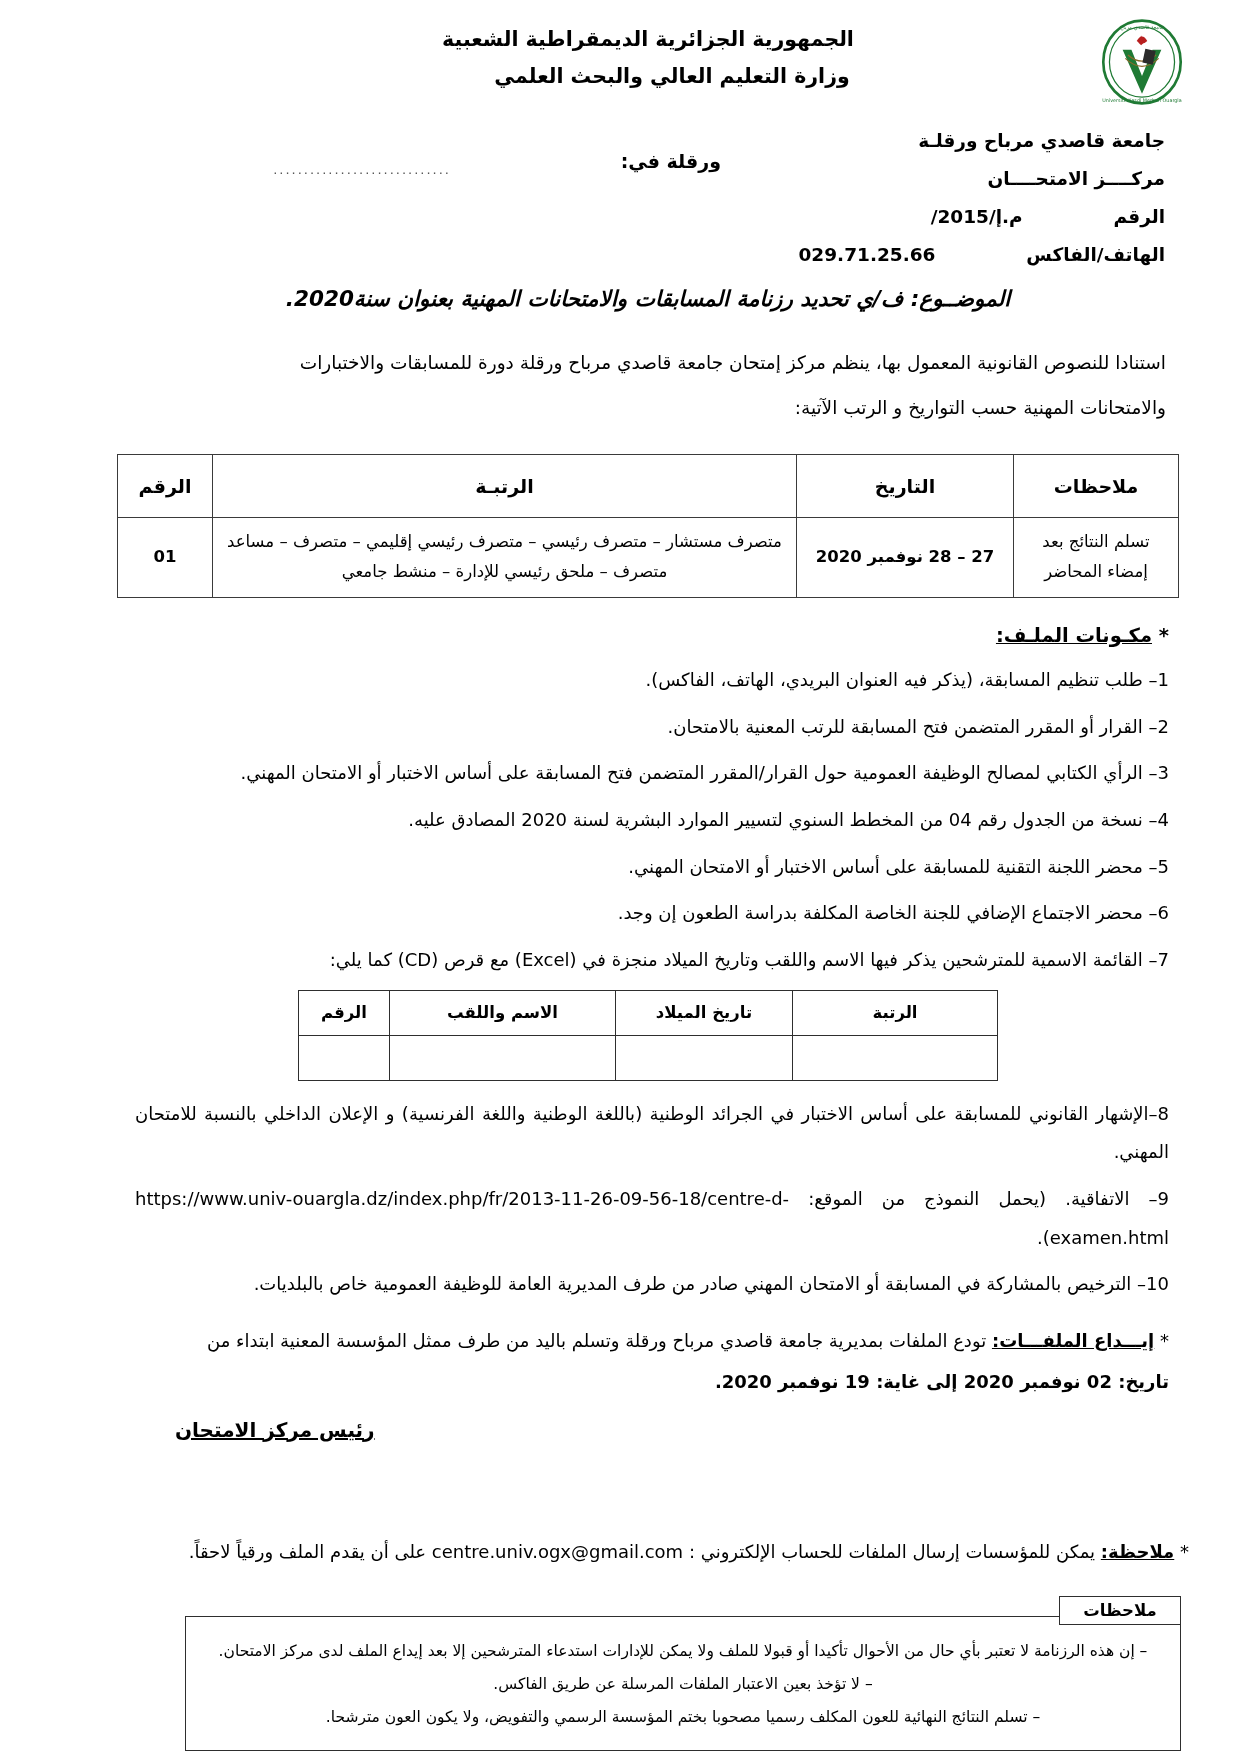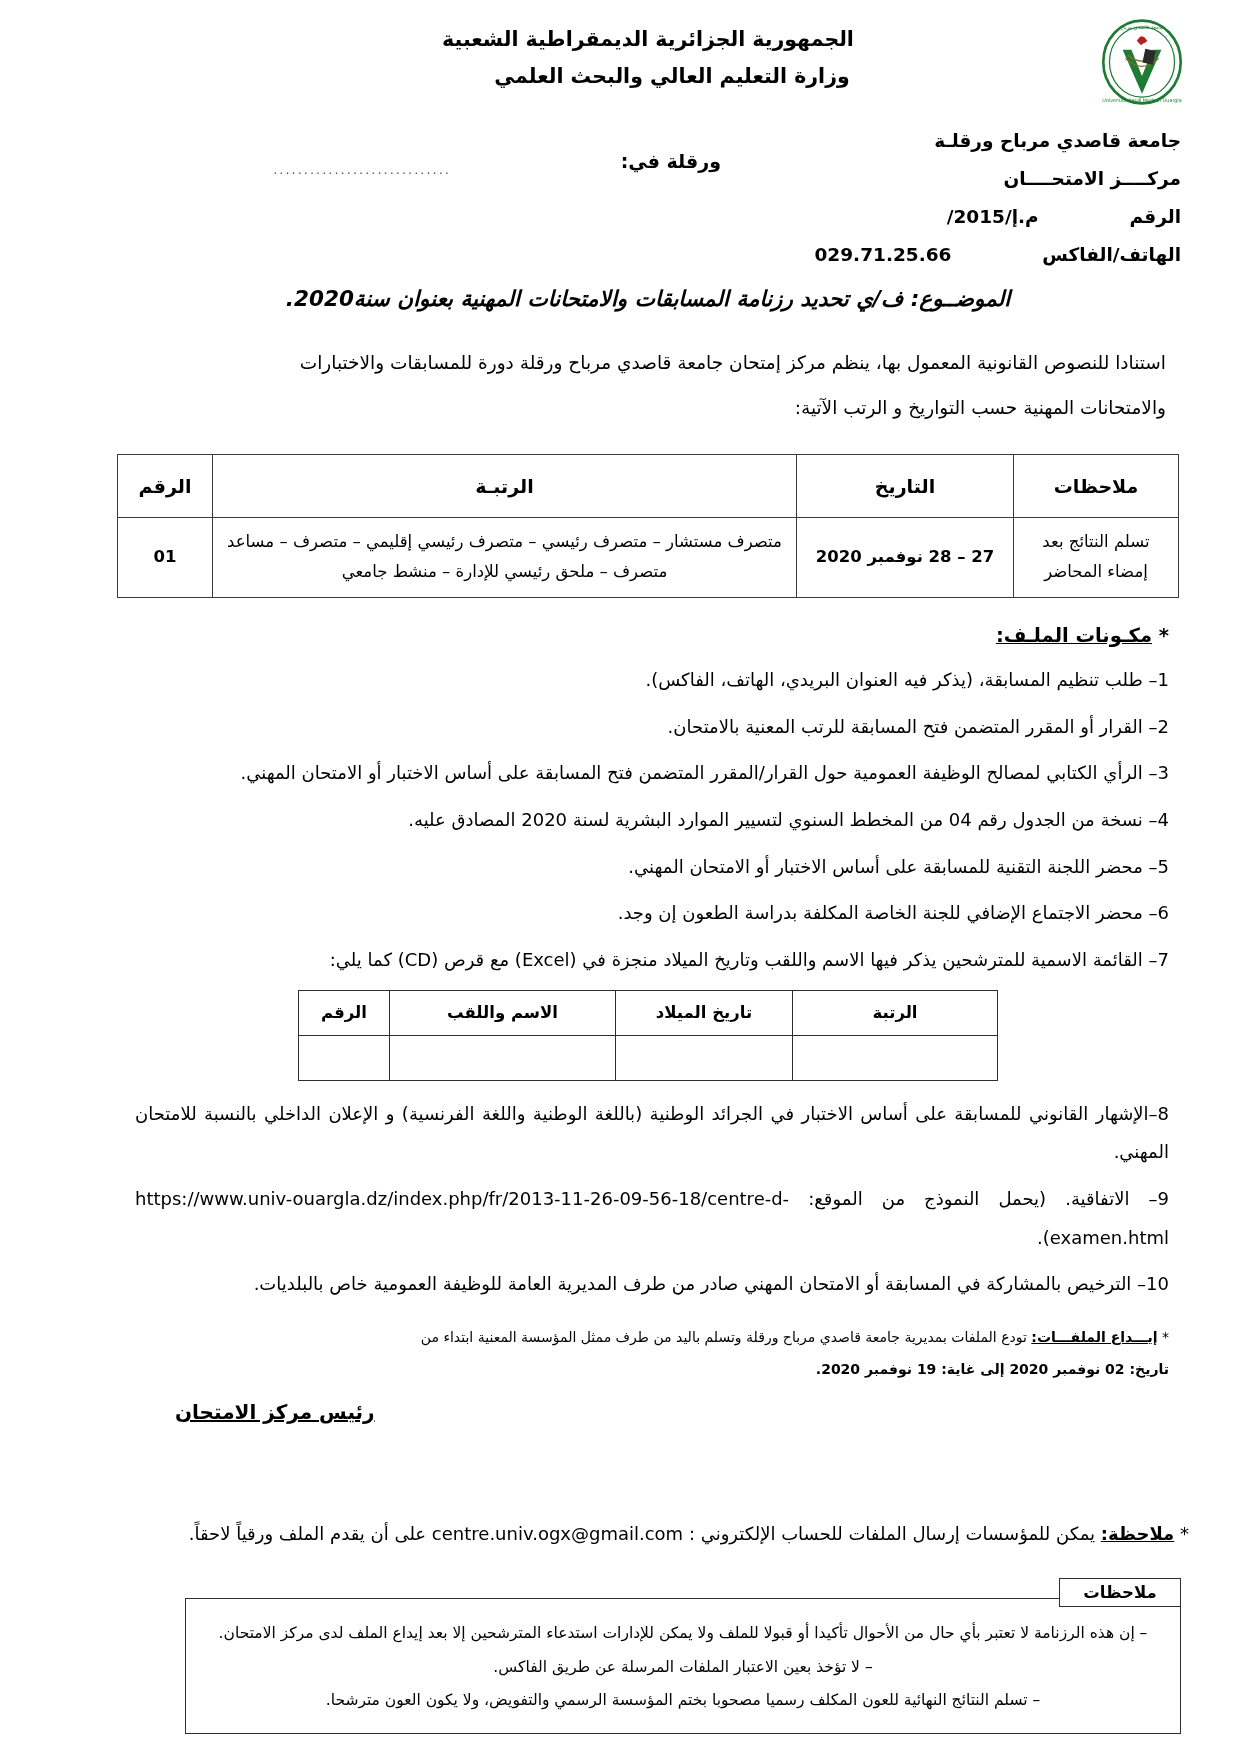--- a/index.html
+++ b/index.html
@@ -57,21 +57,21 @@
   }
 
   
   .info-block {
     position: relative;
     margin-top: 12px;
     height: 135px;
   }
   .info-right {
     position: absolute;
-    right: 60px;
+    right: 76px;
     top: 0;
     width: 420px;
     text-align: right;
     font-size: 18.5px;
     font-weight: bold;
     line-height: 2.05;
   }
   .info-right .row {
     display: block;
     white-space: nowrap;
@@ -196,21 +196,21 @@
   }
   table.inner-table th { font-weight: bold; height: 30px; }
   table.inner-table td { height: 30px; }
   .it-num { width: 82px; }
   .it-date { width: 168px; }
   .it-rank { width: 196px; }
 
   
   .deposit {
     margin: 18px 72px 0 80px;
-    font-size: 14px;
+    font-size: 18px;
     line-height: 2.15;
     text-align: justify;
     text-align-last: right;
   }
   .deposit .u { text-decoration: underline; font-weight: bold; }
   .deposit .dates-line {
     text-align: right;
     margin-top: 2px;
     font-weight: bold;
   }

